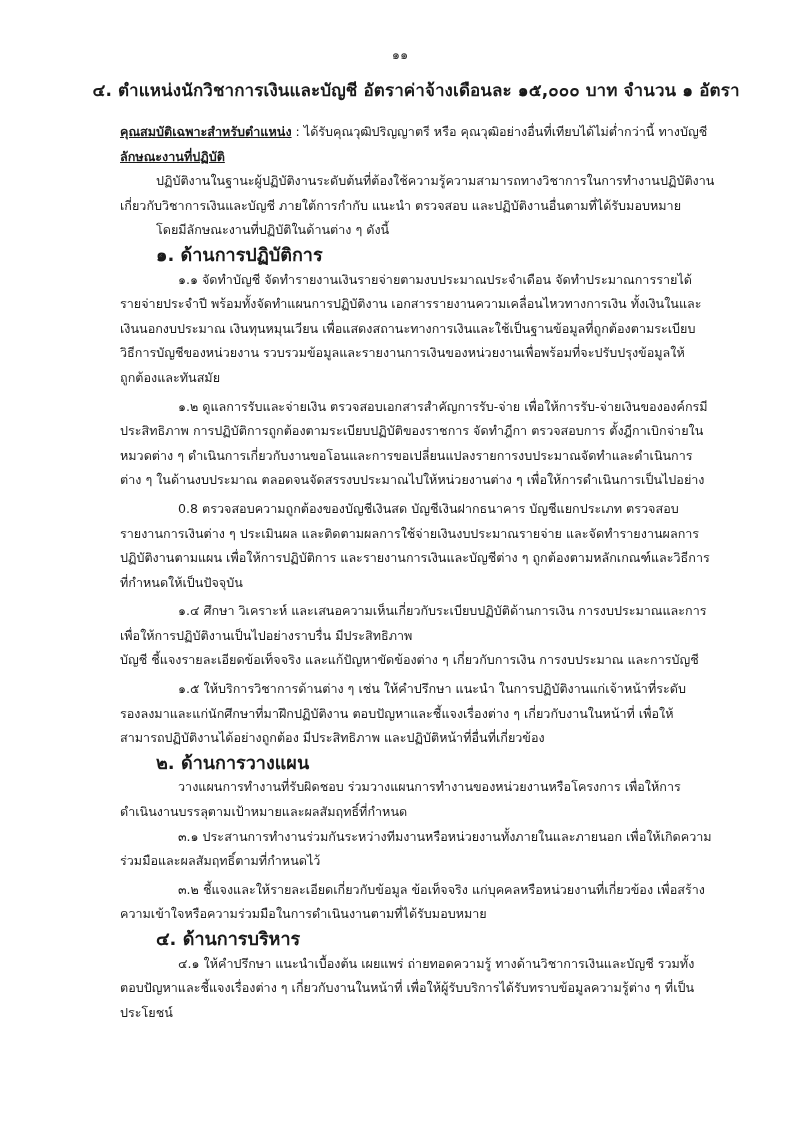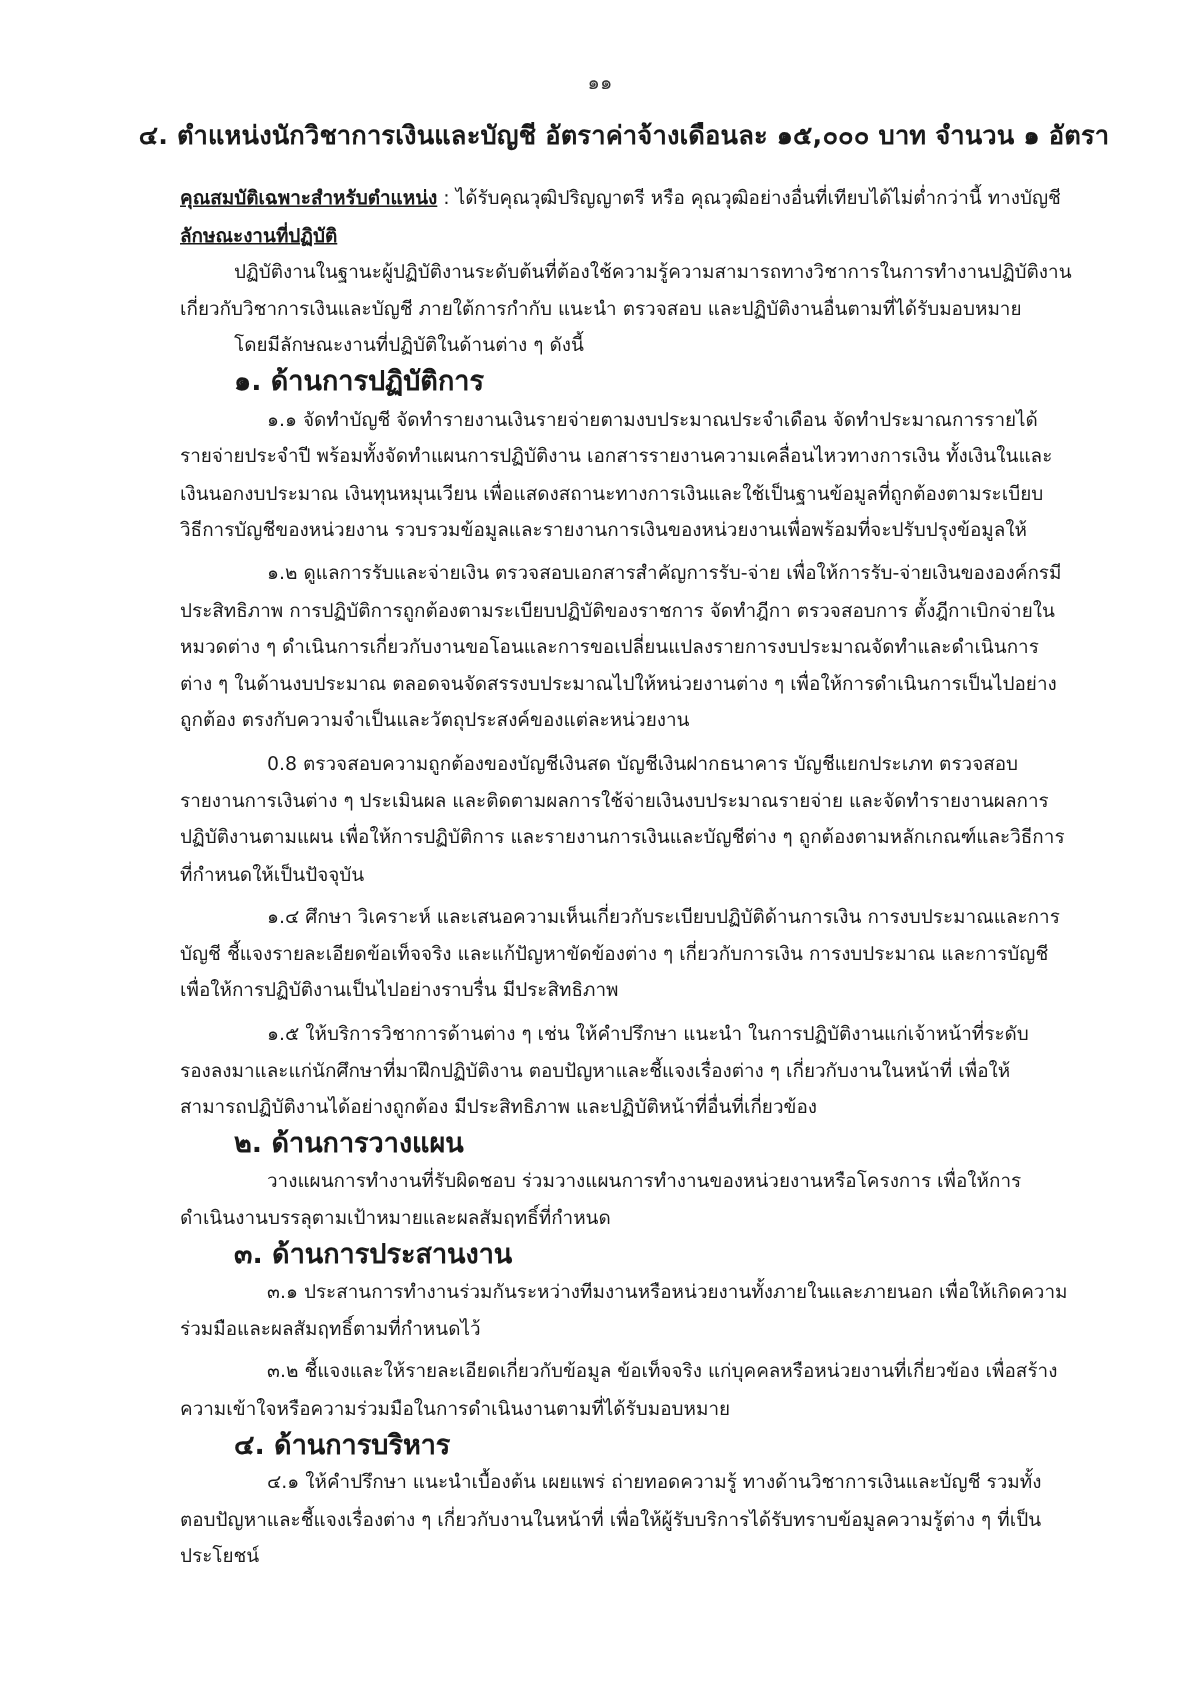--- a/index.html
+++ b/index.html
@@ -32,56 +32,55 @@
   <div class="line indent1">ปฏิบัติงานในฐานะผู้ปฏิบัติงานระดับต้นที่ต้องใช้ความรู้ความสามารถทางวิชาการในการทำงานปฏิบัติงาน</div>
   <div class="line">เกี่ยวกับวิชาการเงินและบัญชี  ภายใต้การกำกับ แนะนำ ตรวจสอบ และปฏิบัติงานอื่นตามที่ได้รับมอบหมาย</div>
   <div class="line indent1">โดยมีลักษณะงานที่ปฏิบัติในด้านต่าง ๆ ดังนี้</div>
 
   <div class="line heading">๑. ด้านการปฏิบัติการ</div>
   <div>
     <div class="line indent2">๑.๑ จัดทำบัญชี จัดทำรายงานเงินรายจ่ายตามงบประมาณประจำเดือน จัดทำประมาณการรายได้</div>
     <div class="line">รายจ่ายประจำปี พร้อมทั้งจัดทำแผนการปฏิบัติงาน เอกสารรายงานความเคลื่อนไหวทางการเงิน ทั้งเงินในและ</div>
     <div class="line">เงินนอกงบประมาณ เงินทุนหมุนเวียน เพื่อแสดงสถานะทางการเงินและใช้เป็นฐานข้อมูลที่ถูกต้องตามระเบียบ</div>
     <div class="line">วิธีการบัญชีของหน่วยงาน รวบรวมข้อมูลและรายงานการเงินของหน่วยงานเพื่อพร้อมที่จะปรับปรุงข้อมูลให้</div>
+    <div class="line">ถูกต้องและทันสมัย</div>
   </div>
   <div class="gap"></div>
   <div>
     <div class="line indent2">๑.๒ ดูแลการรับและจ่ายเงิน ตรวจสอบเอกสารสำคัญการรับ-จ่าย เพื่อให้การรับ-จ่ายเงินขององค์กรมี</div>
     <div class="line">ประสิทธิภาพ การปฏิบัติการถูกต้องตามระเบียบปฏิบัติของราชการ จัดทำฎีกา ตรวจสอบการ ตั้งฎีกาเบิกจ่ายใน</div>
     <div class="line">หมวดต่าง ๆ ดำเนินการเกี่ยวกับงานขอโอนและการขอเปลี่ยนแปลงรายการงบประมาณจัดทำและดำเนินการ</div>
     <div class="line">ต่าง ๆ ในด้านงบประมาณ ตลอดจนจัดสรรงบประมาณไปให้หน่วยงานต่าง ๆ เพื่อให้การดำเนินการเป็นไปอย่าง</div>
-    <div class="line">ถูกต้อง ตรงกับความจำเป็นและวัตถุประสงค์ของแต่ละหน่วยงาน</div>
   </div>
   <div class="gap"></div>
   <div>
     <div class="line indent2">0.8 ตรวจสอบความถูกต้องของบัญชีเงินสด บัญชีเงินฝากธนาคาร บัญชีแยกประเภท ตรวจสอบ</div>
     <div class="line">รายงานการเงินต่าง ๆ ประเมินผล และติดตามผลการใช้จ่ายเงินงบประมาณรายจ่าย และจัดทำรายงานผลการ</div>
     <div class="line">ปฏิบัติงานตามแผน เพื่อให้การปฏิบัติการ และรายงานการเงินและบัญชีต่าง ๆ ถูกต้องตามหลักเกณฑ์และวิธีการ</div>
     <div class="line">ที่กำหนดให้เป็นปัจจุบัน</div>
   </div>
   <div class="gap"></div>
   <div>
     <div class="line indent2">๑.๔ ศึกษา วิเคราะห์ และเสนอความเห็นเกี่ยวกับระเบียบปฏิบัติด้านการเงิน การงบประมาณและการ</div>
+    <div class="line">เพื่อให้การปฏิบัติงานเป็นไปอย่างราบรื่น มีประสิทธิภาพ</div>
     <div class="line">บัญชี ชี้แจงรายละเอียดข้อเท็จจริง และแก้ปัญหาขัดข้องต่าง ๆ เกี่ยวกับการเงิน การงบประมาณ และการบัญชี</div>
-    <div class="line">เพื่อให้การปฏิบัติงานเป็นไปอย่างราบรื่น มีประสิทธิภาพ</div>
   </div>
   <div class="gap"></div>
   <div>
     <div class="line indent2">๑.๕ ให้บริการวิชาการด้านต่าง ๆ เช่น ให้คำปรึกษา แนะนำ ในการปฏิบัติงานแก่เจ้าหน้าที่ระดับ</div>
     <div class="line">รองลงมาและแก่นักศึกษาที่มาฝึกปฏิบัติงาน ตอบปัญหาและชี้แจงเรื่องต่าง ๆ  เกี่ยวกับงานในหน้าที่ เพื่อให้</div>
     <div class="line">สามารถปฏิบัติงานได้อย่างถูกต้อง มีประสิทธิภาพ และปฏิบัติหน้าที่อื่นที่เกี่ยวข้อง</div>
   </div>
 
   <div class="line heading">๒. ด้านการวางแผน</div>
   <div>
     <div class="line indent2">วางแผนการทำงานที่รับผิดชอบ ร่วมวางแผนการทำงานของหน่วยงานหรือโครงการ เพื่อให้การ</div>
     <div class="line">ดำเนินงานบรรลุตามเป้าหมายและผลสัมฤทธิ์ที่กำหนด</div>
   </div>
 
-  <div class="line heading">๓. ด้านการประสานงาน</div>
   <div>
     <div class="line indent2">๓.๑ ประสานการทำงานร่วมกันระหว่างทีมงานหรือหน่วยงานทั้งภายในและภายนอก เพื่อให้เกิดความ</div>
     <div class="line">ร่วมมือและผลสัมฤทธิ์ตามที่กำหนดไว้</div>
   </div>
   <div class="gap"></div>
   <div>
     <div class="line indent2">๓.๒ ชี้แจงและให้รายละเอียดเกี่ยวกับข้อมูล ข้อเท็จจริง แก่บุคคลหรือหน่วยงานที่เกี่ยวข้อง เพื่อสร้าง</div>
     <div class="line">ความเข้าใจหรือความร่วมมือในการดำเนินงานตามที่ได้รับมอบหมาย</div>
   </div>
 

